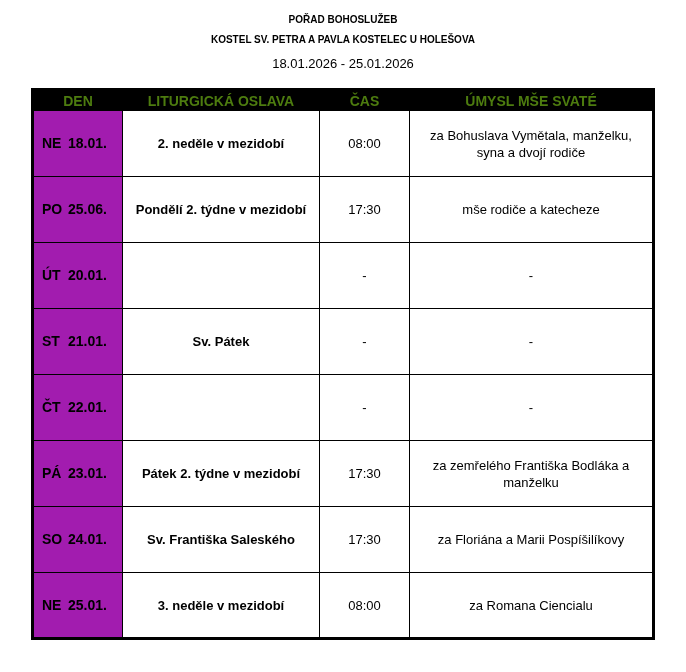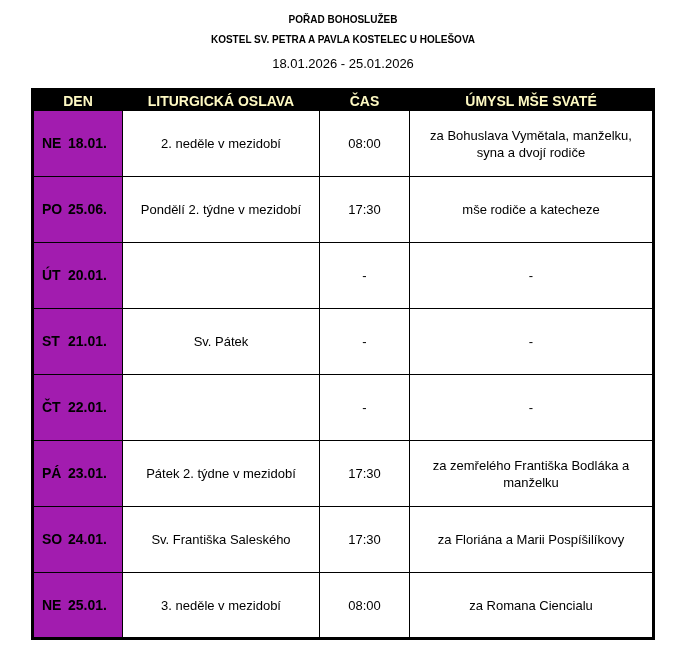--- a/index.html
+++ b/index.html
@@ -17,21 +17,21 @@
     table.schedule {
       border-collapse: collapse;
       margin: 14px auto 0 auto;
       width: 621px;
       table-layout: fixed;
       border: 3px solid #000000;
     }
     .schedule th, .schedule td { border: 1px solid #000000; overflow: hidden; }
     .schedule thead th {
       background: #000000;
-      color: #fef9c3;
+      color: #4d7c0f;
       font-size: 14px;
       font-weight: bold;
       height: 21px;
       padding: 1px 2px;
       text-align: center;
     }
     .schedule td {
       height: 66px;
       font-size: 13px;
       text-align: center;
@@ -41,21 +41,21 @@
     }
     td.day-cell {
       background: #a21caf;
       text-align: left;
       font-weight: bold;
       font-size: 14px;
       padding: 2px 2px 2px 8px;
       white-space: nowrap;
     }
     .day-abbr { display: inline-block; min-width: 26px; }
-    td.celebration-cell { padding: 18px 12px; }
+    td.celebration-cell { padding: 18px 12px; font-weight: bold; }
     td.intention-cell { padding: 2px 8px; }
   </style>
 </head>
 <body>
 
 <div class="titles">
   <div class="title-line">POŘAD BOHOSLUŽEB</div>
   <div class="title-line">KOSTEL SV. PETRA A PAVLA KOSTELEC U HOLEŠOVA</div>
   <div class="date-range">18.01.2026 - 25.01.2026</div>
 </div>

